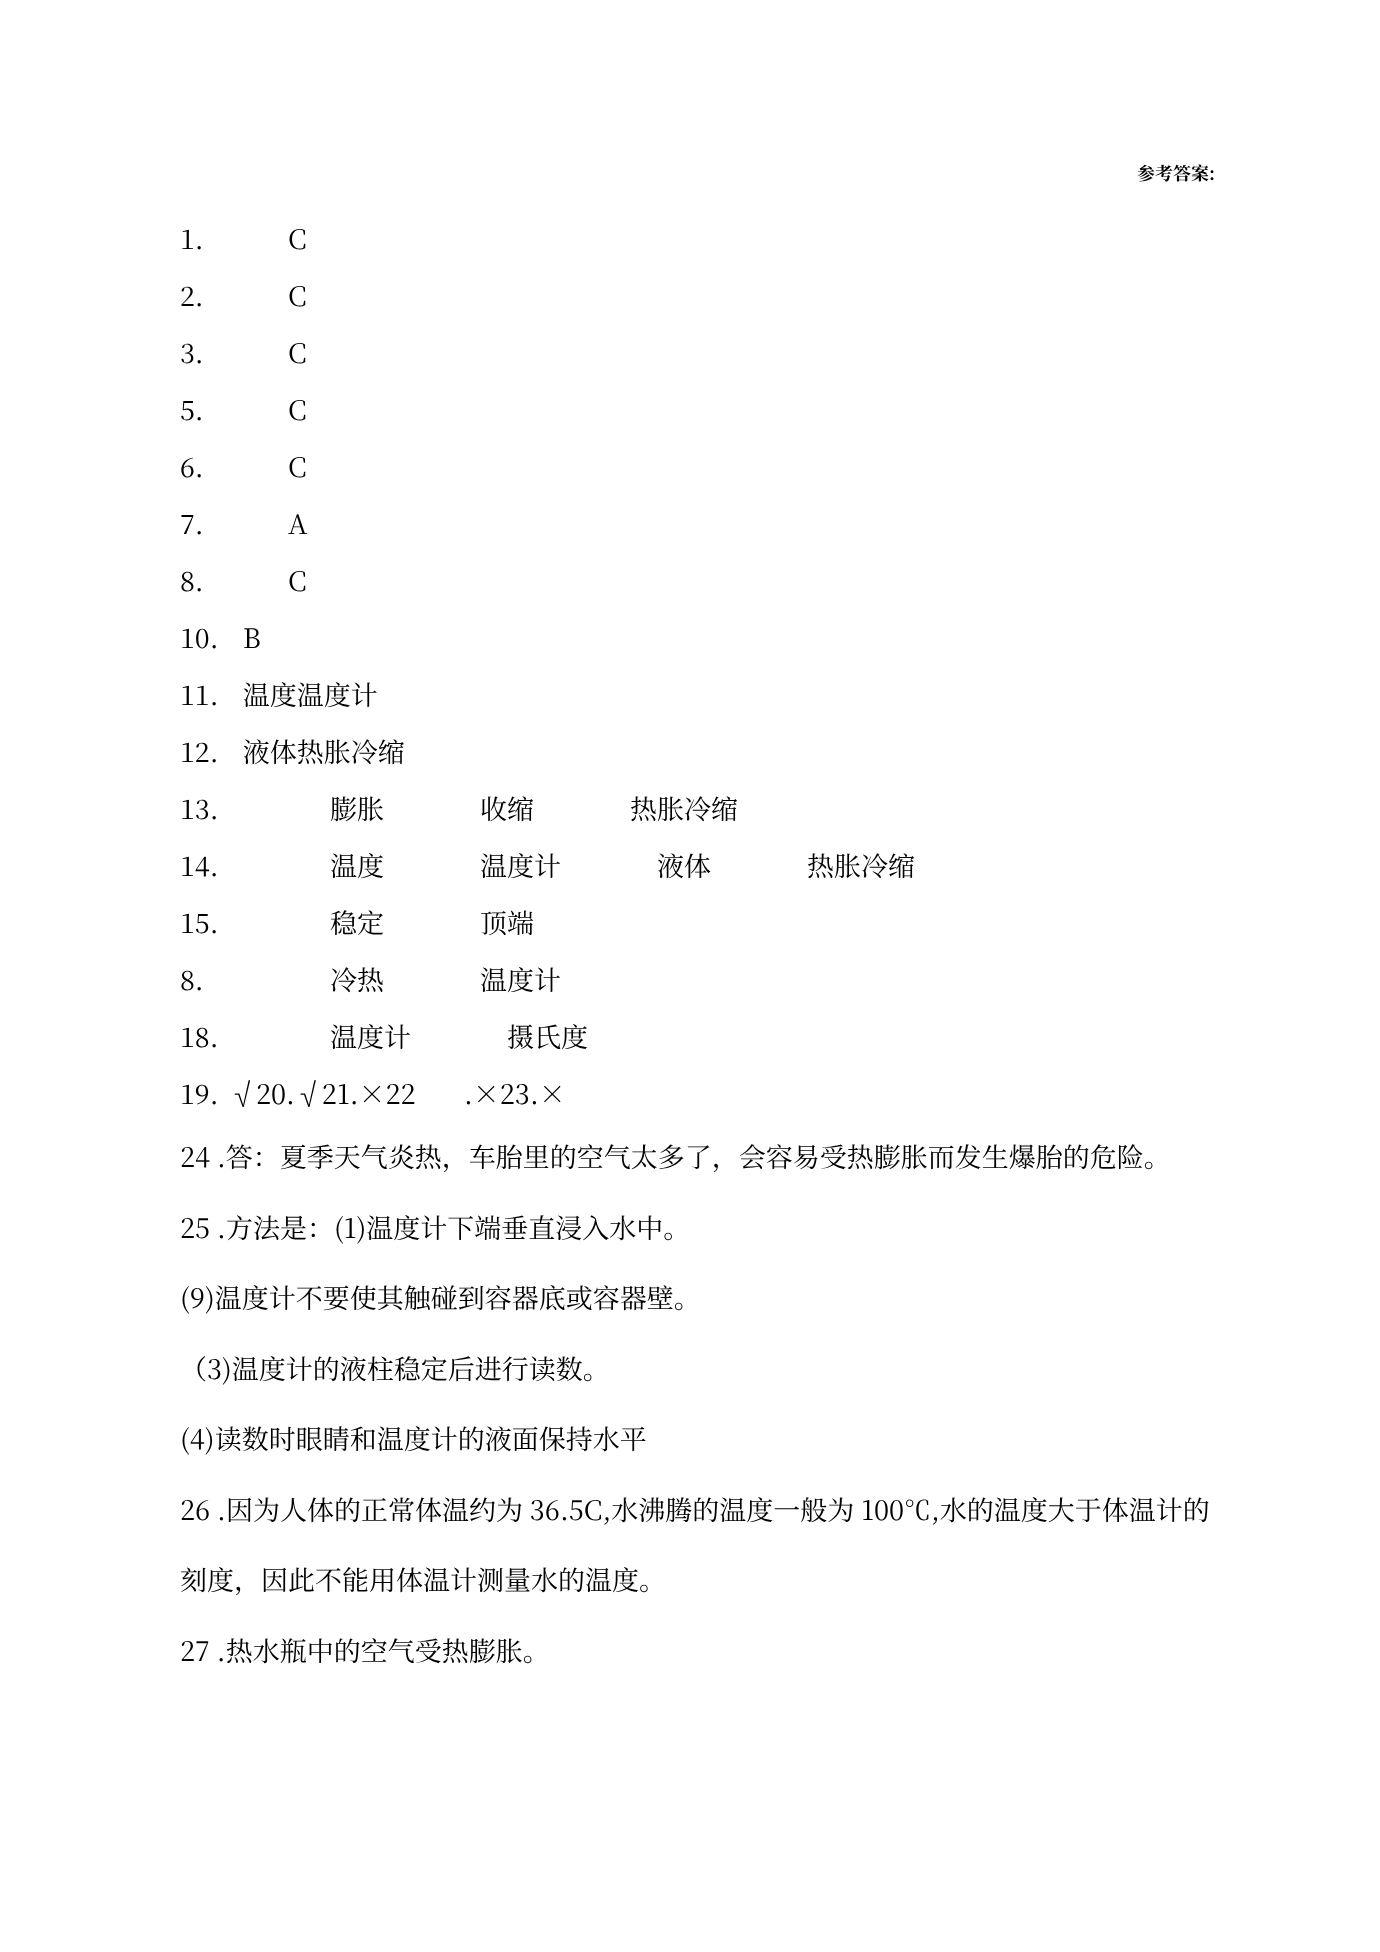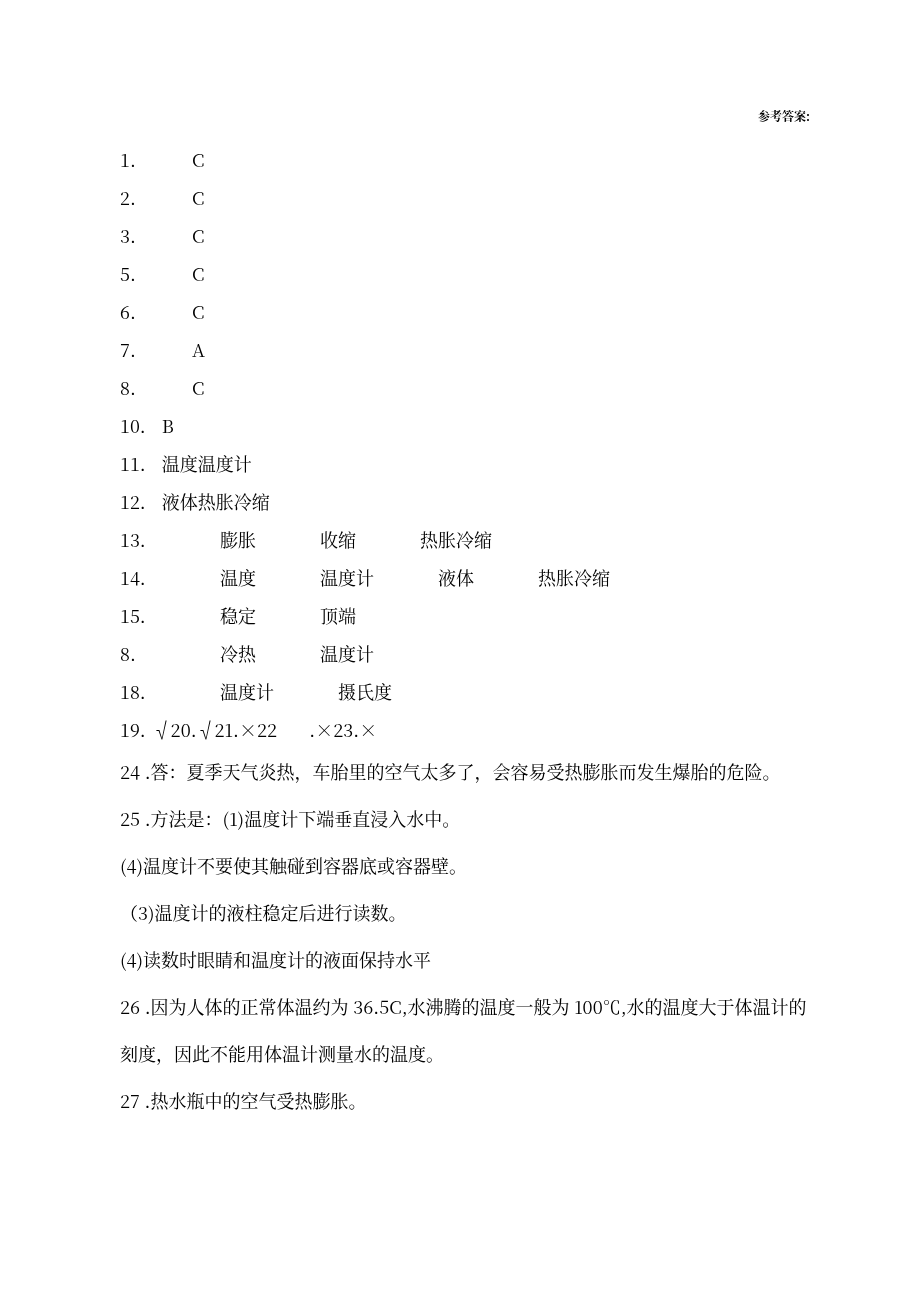--- a/index.html
+++ b/index.html
@@ -62,21 +62,21 @@
       <p class="line"><span class="num">15.</span><span class="tab-l"></span><span>稳定</span><span class="tab-m"></span><span>顶端</span></p>
       <p class="line"><span class="num">8.</span><span class="tab-l"></span><span>冷热</span><span class="tab-m"></span><span>温度计</span></p>
       <p class="line"><span class="num">18.</span><span class="tab-l"></span><span>温度计</span><span class="tab-m"></span><span>摄氏度</span></p>
     </div>
 
   <p class="line"><span class="num">19.</span> <span>√20.√21.×22       .×23.×</span></p>
 
   <p class="line-wrap"><span>24</span>  <span>.答：夏季天气炎热，车胎里的空气太多了，会容易受热膨胀而发生爆胎的危险。</span></p>
 
   <p class="line-wrap"><span>25</span>  <span>.方法是：(1)温度计下端垂直浸入水中。</span></p>
-  <p class="line-wrap">(4)温度计不要使其触碰到容器底或容器壁。</p>
+  <p class="line-wrap">(9)温度计不要使其触碰到容器底或容器壁。</p>
   <p class="line-wrap">（3)温度计的液柱稳定后进行读数。</p>
   <p class="line-wrap">(4)读数时眼睛和温度计的液面保持水平</p>
 
   <p class="line-wrap"><span>26</span>  <span>.因为人体的正常体温约为 36.5C,水沸腾的温度一般为 100℃,水的温度大于体温计的</span></p>
   <p class="line-wrap">刻度，因此不能用体温计测量水的温度。</p>
 
   <p class="line-wrap"><span>27</span>  <span>.热水瓶中的空气受热膨胀。</span></p>
 
 </div>
 

